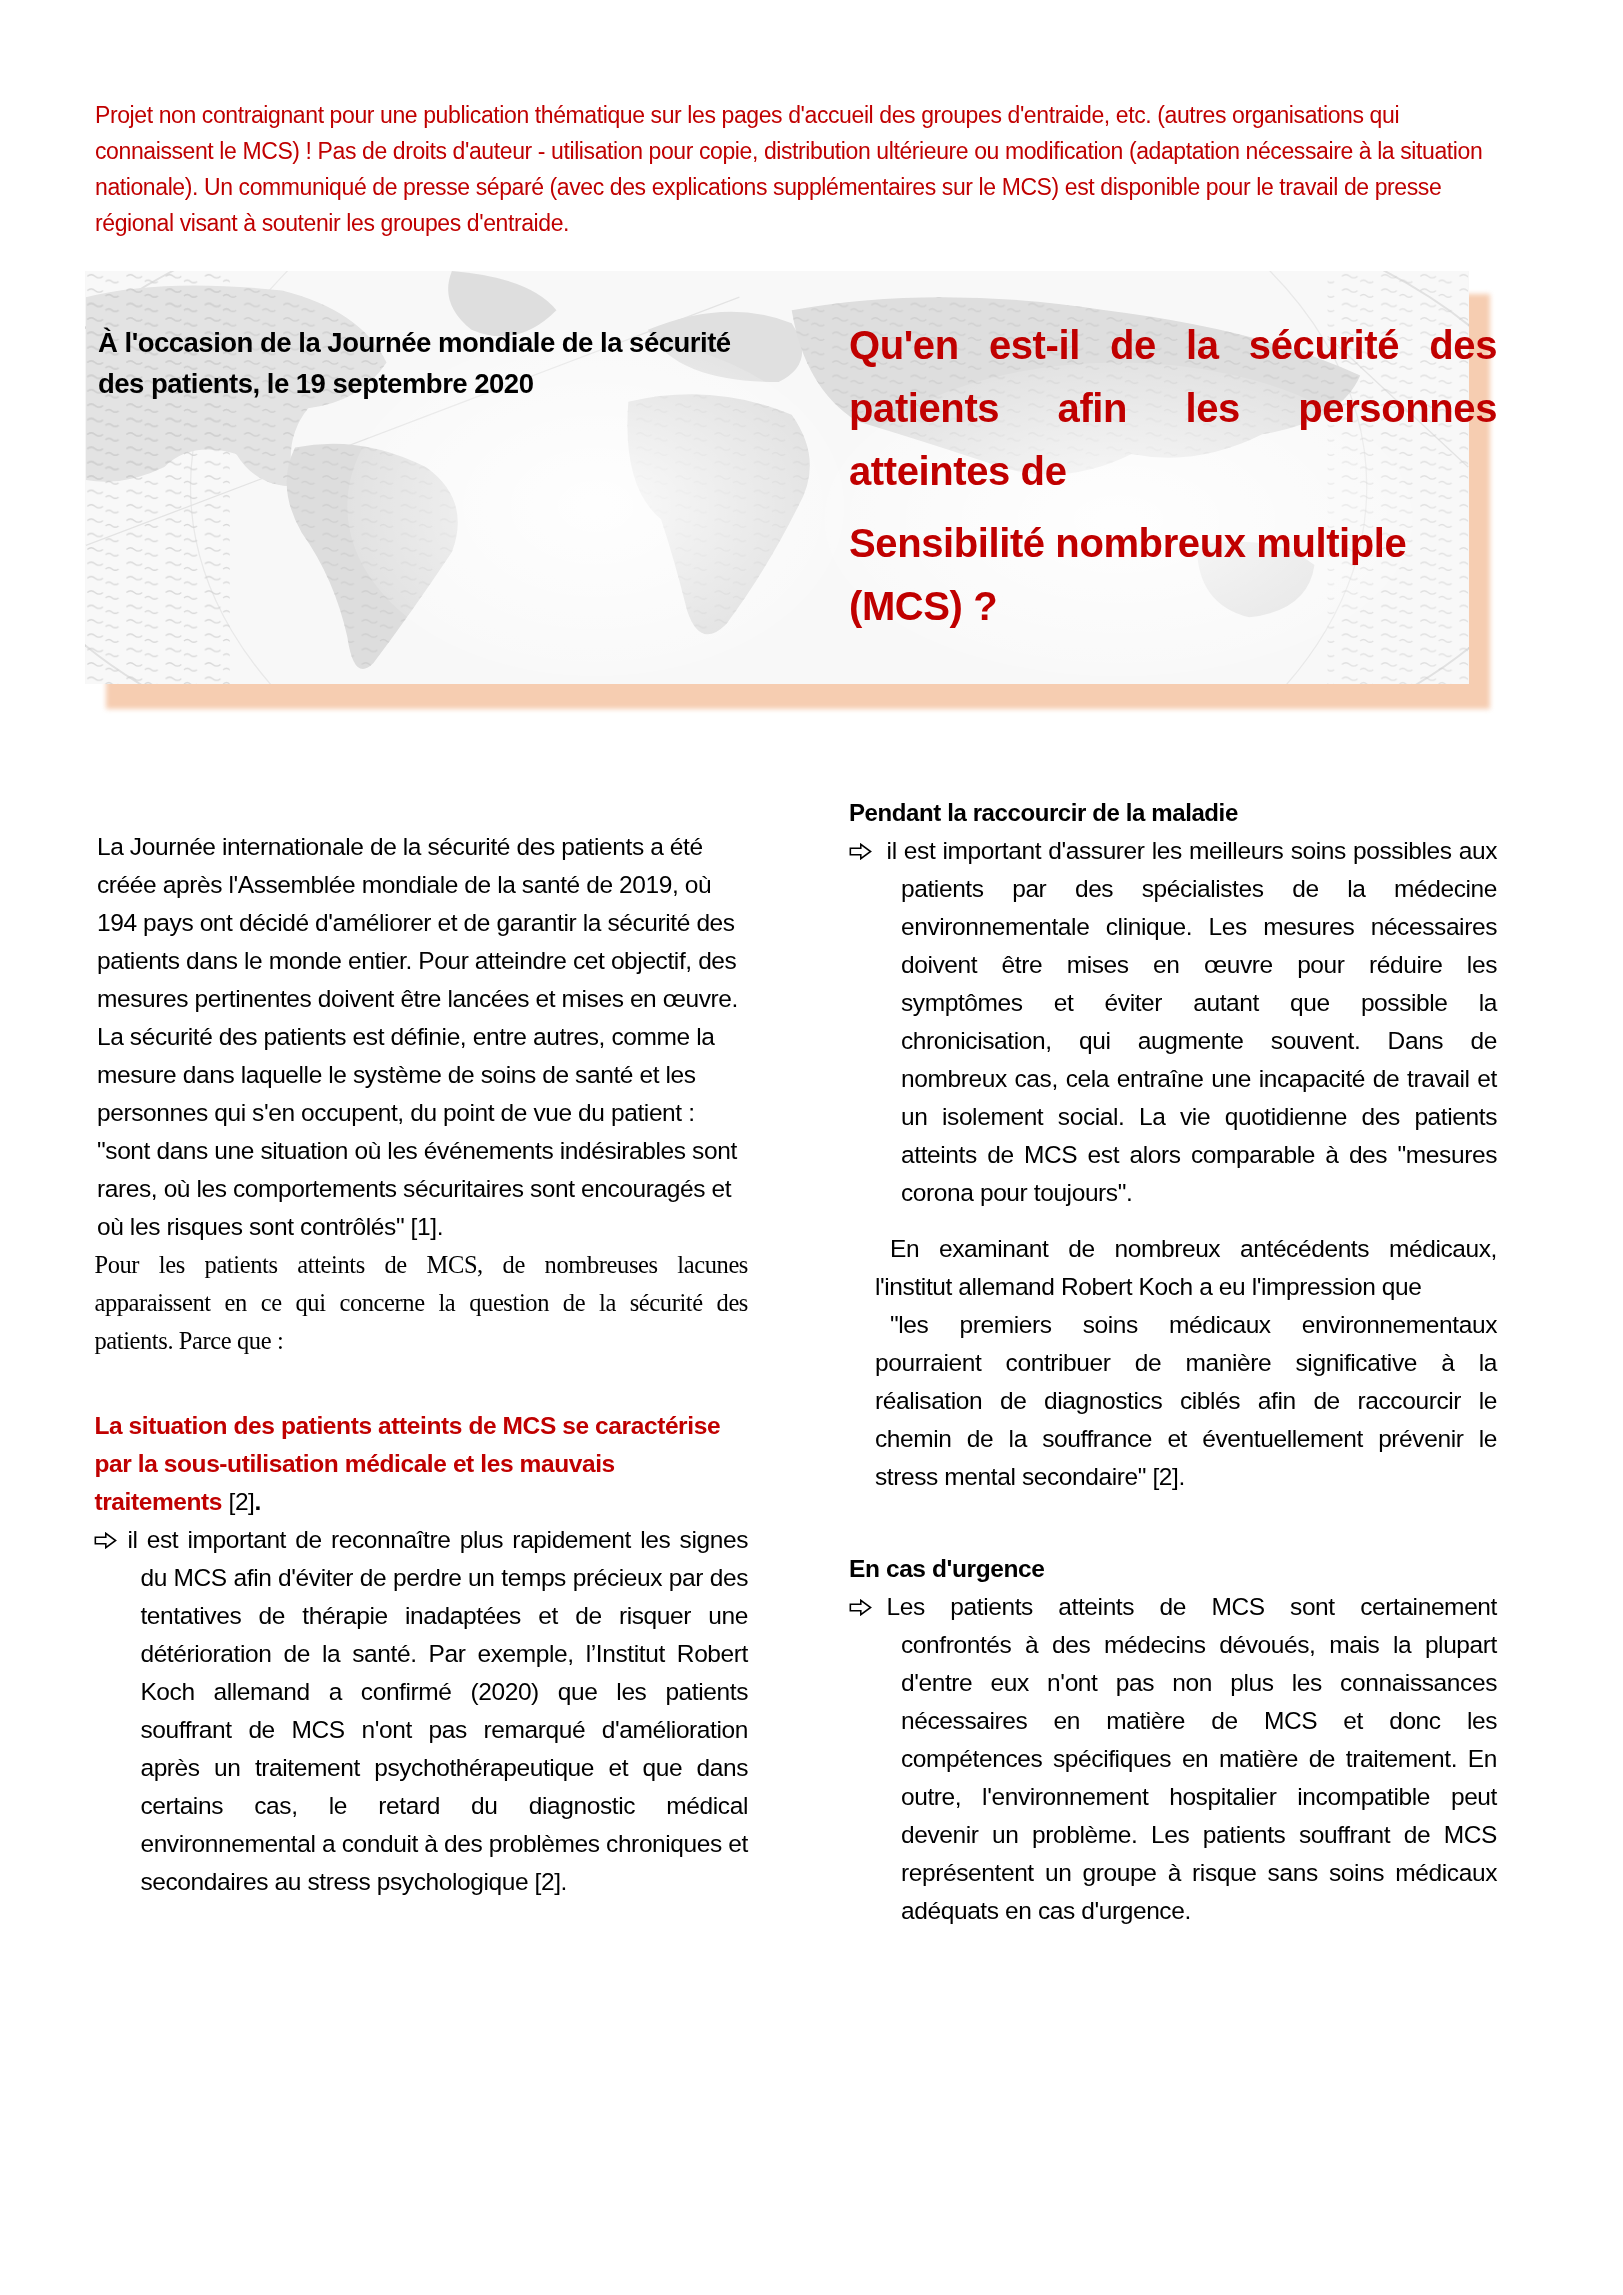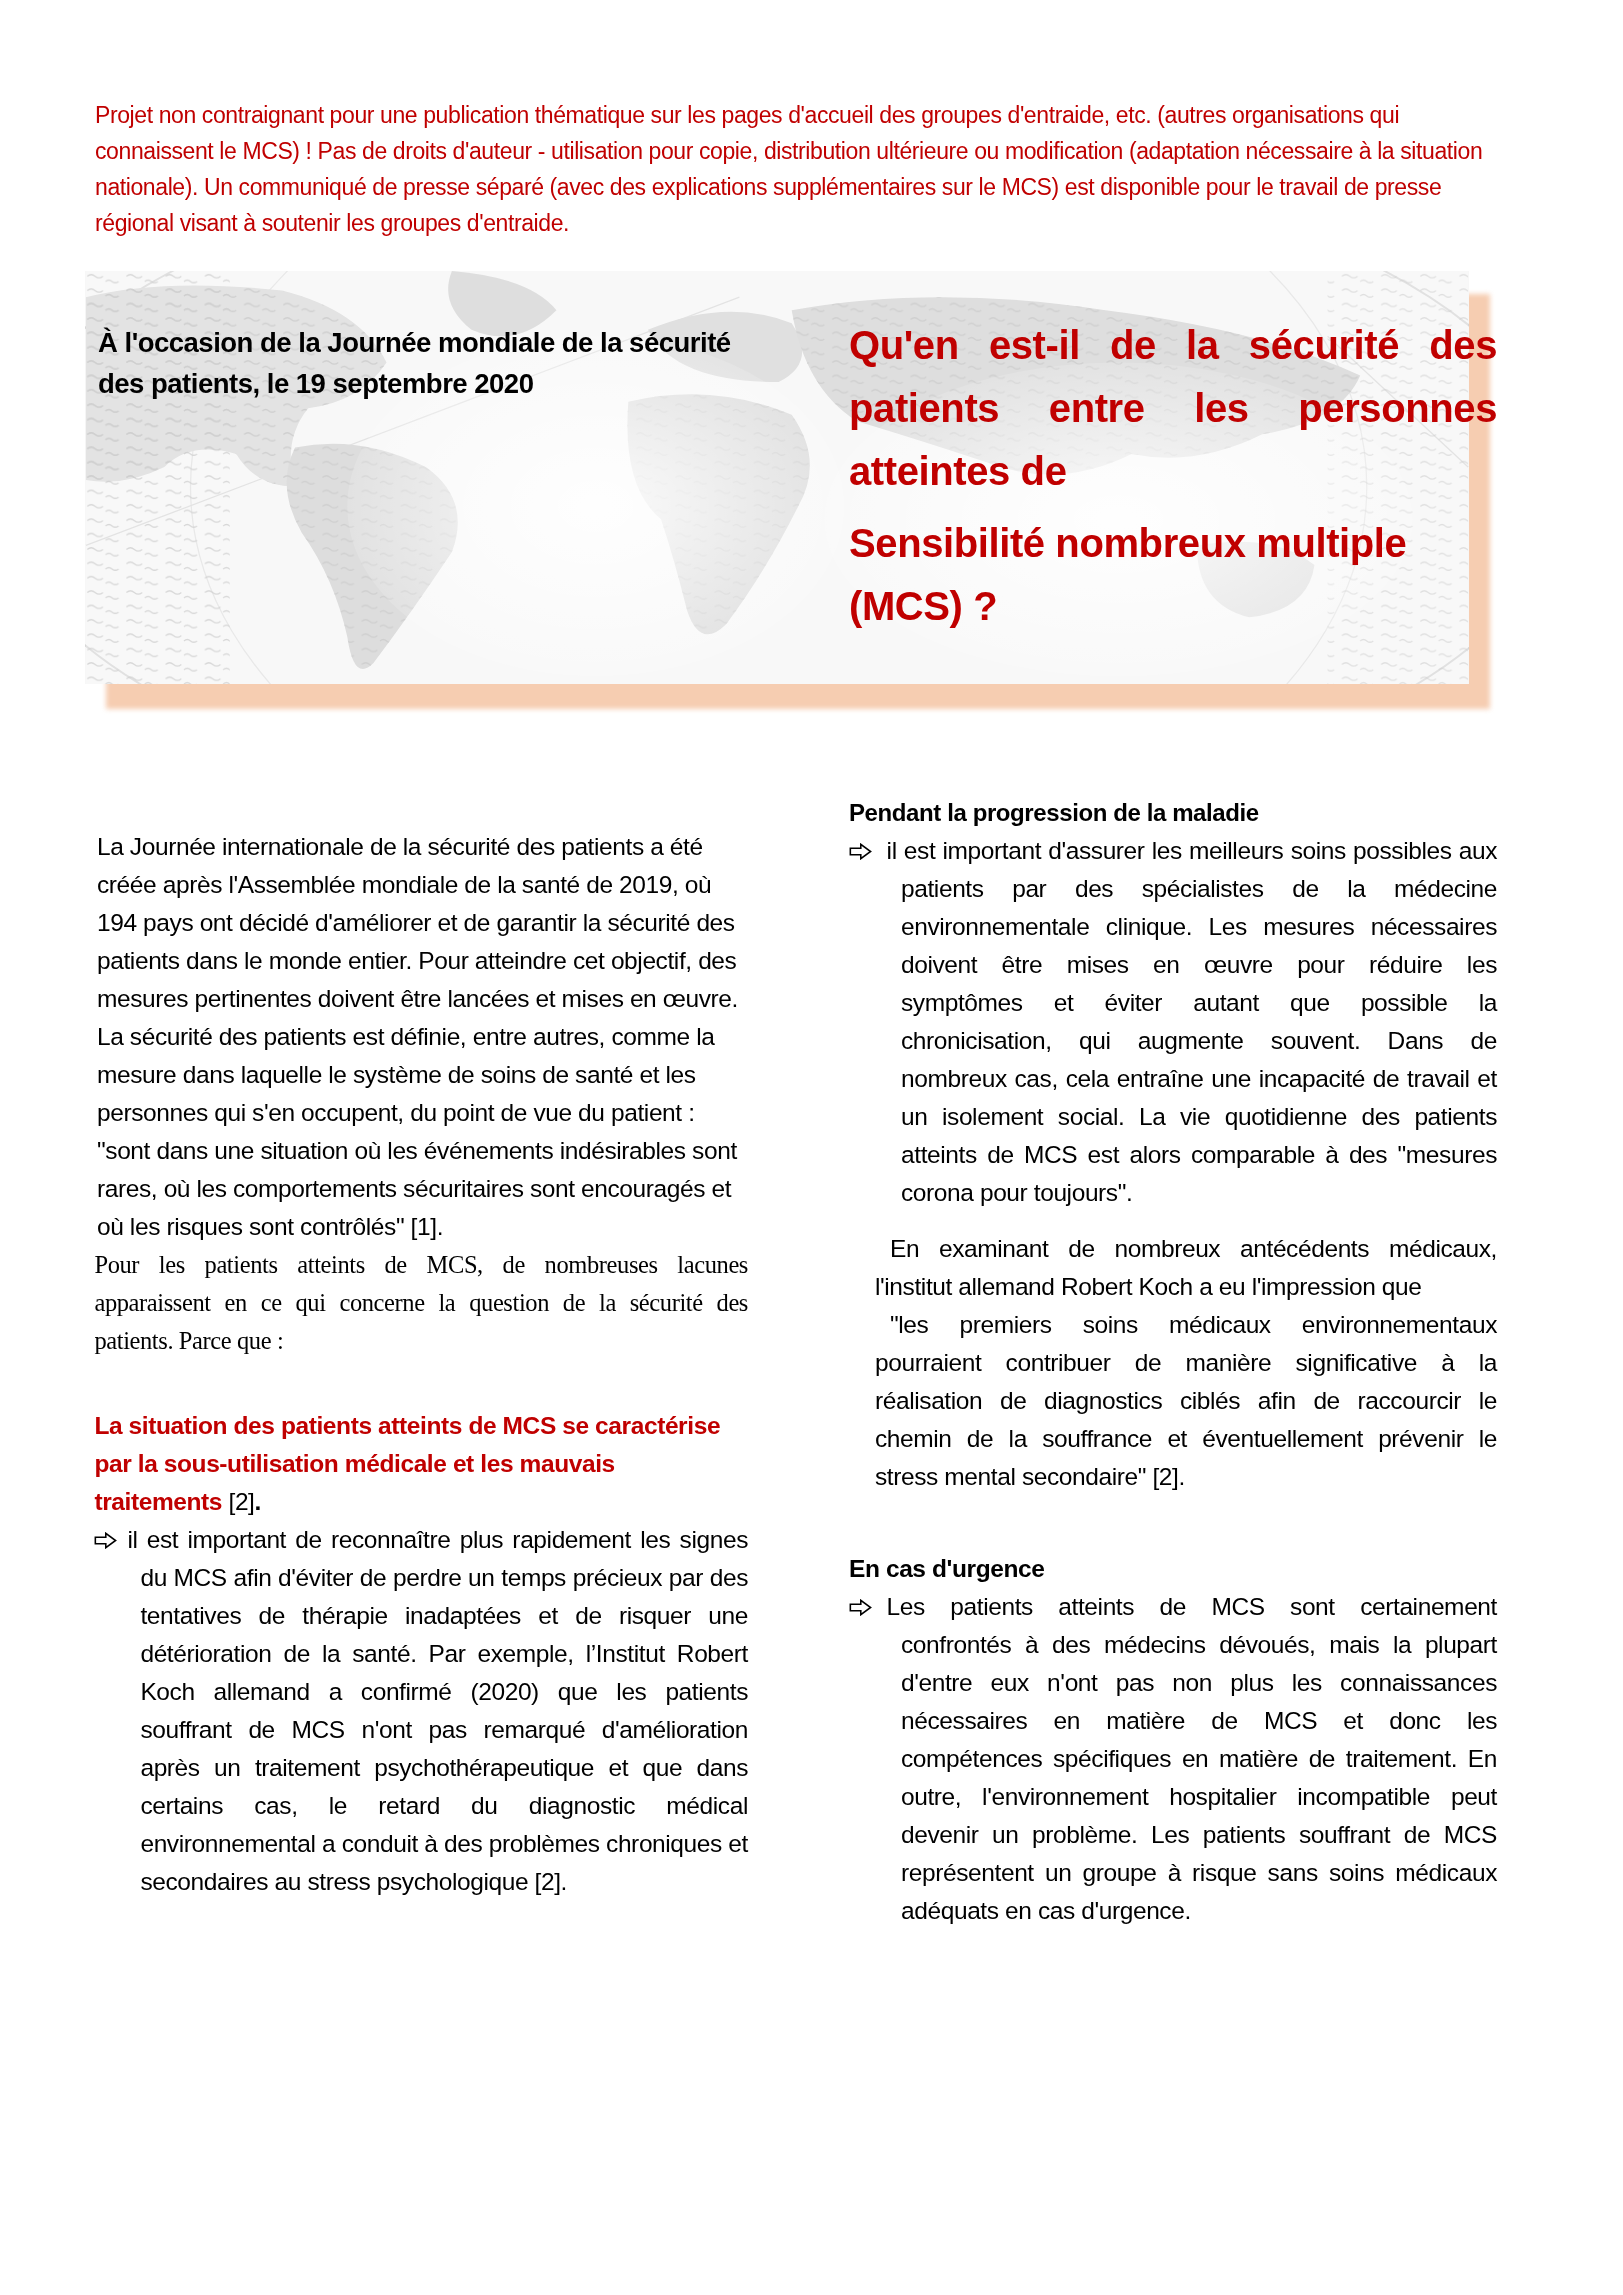--- a/index.html
+++ b/index.html
@@ -102,21 +102,21 @@
     <rect x="1900" y="0" width="215" height="632" fill="url(#scribble)" opacity="0.6"></rect>
     <rect x="0" y="0" width="2115" height="632" fill="#ffffff" opacity="0.28"></rect>
     <ellipse cx="780" cy="360" rx="380" ry="260" fill="url(#globeGlow)"></ellipse>
     <ellipse cx="1580" cy="380" rx="450" ry="240" fill="url(#globeGlow)"></ellipse>
   </svg>
 </div>
 
 <div id="banner-subtitle" class="abs">À l'occasion de la Journée mondiale de la sécurité des patients, le 19 septembre 2020</div>
 
 <div id="banner-title" class="abs">
-  <span class="line justify" style="text-align:justify;">Qu'en est-il de la sécurité des patients entre les personnes atteintes de</span>
+  <span class="line justify" style="text-align:justify;">Qu'en est-il de la sécurité des patients afin les personnes atteintes de</span>
   <span class="gap"></span>
   <span class="line">Sensibilité nombreux multiple (MCS) ?</span>
 </div>
 
 <div id="col-left" class="abs col">
   <p class="para" style="padding-left:0; margin-top:21px;">La Journée internationale de la sécurité des patients a été créée après l'Assemblée mondiale de la santé de 2019, où 194 pays ont décidé d'améliorer et de garantir la sécurité des patients dans le monde entier. Pour atteindre cet objectif, des mesures pertinentes doivent être lancées et mises en œuvre.</p>
   <p class="para">La  sécurité des patients est définie, entre autres, comme la mesure dans laquelle le système de soins de santé et les personnes qui s'en occupent, du point de vue du patient : "sont dans une situation où les événements indésirables sont rares, où les comportements sécuritaires sont encouragés et où les risques sont contrôlés" [1].</p>
   <p class="para justify" style="margin-left:-2.6px;font-family:Liberation Serif, serif;">Pour les patients atteints de MCS, de nombreuses lacunes apparaissent en ce qui concerne la question de la sécurité des patients. Parce que :</p>
 
   <p class="para red-bold" style="margin-top:47px; margin-left:-2.6px;"><span>La situation des patients atteints de MCS se caractérise par la sous-utilisation médicale et les mauvais traitements</span><span class="ref"> [2]</span><span style="color:#000;">.</span></p>
@@ -125,21 +125,21 @@
     <span class="arrow" style="left:0;">
       <svg viewBox="0 0 36 26">
           <path d="M2 8 H18 V2 L33 13 L18 24 V18 H2 Z" fill="none" stroke="#000" stroke-width="2.4" stroke-linejoin="miter"></path>
         </svg>
     </span>
     <span>il est important de reconnaître plus rapidement les signes du MCS afin d'éviter de perdre un temps précieux par des tentatives de thérapie inadaptées et de risquer une détérioration de la santé. Par exemple, l’Institut Robert Koch allemand a confirmé (2020) que les patients souffrant de MCS n'ont pas remarqué d'amélioration après un traitement psychothérapeutique et que dans certains cas, le retard du diagnostic médical environnemental a conduit à des problèmes chroniques et secondaires au stress psychologique [2].</span>
   </div>
 </div>
 
 <div id="col-right" class="abs col">
-  <p class="heading" style="font-size:24px;">Pendant la progression de la maladie</p>
+  <p class="heading" style="font-size:24px;">Pendant la raccourcir de la maladie</p>
   <div class="bullet" style="padding-left:52px; text-indent:-14.4px;">
     <span class="arrow">
       <svg viewBox="0 0 36 26">
           <path d="M2 8 H18 V2 L33 13 L18 24 V18 H2 Z" fill="none" stroke="#000" stroke-width="2.4"></path>
         </svg>
     </span>
     <span>il est important d'assurer les meilleurs soins possibles aux patients par des spécialistes de la médecine environnementale clinique. Les mesures nécessaires doivent être mises en œuvre pour réduire les symptômes et éviter autant que possible la chronicisation, qui augmente souvent. Dans de nombreux cas, cela entraîne une incapacité de travail et un isolement social. La vie quotidienne des patients atteints de MCS est alors comparable à des "mesures corona pour toujours".</span>
   </div>
 
   <p class="para justify" style="margin-top:18.3px; padding-left:26px; text-indent:15px;">En examinant de nombreux antécédents médicaux, l'institut allemand Robert Koch a eu l'impression que</p>

